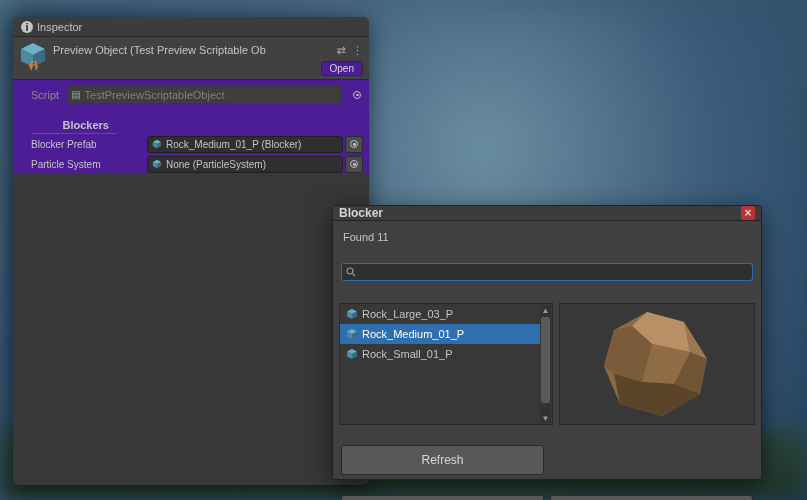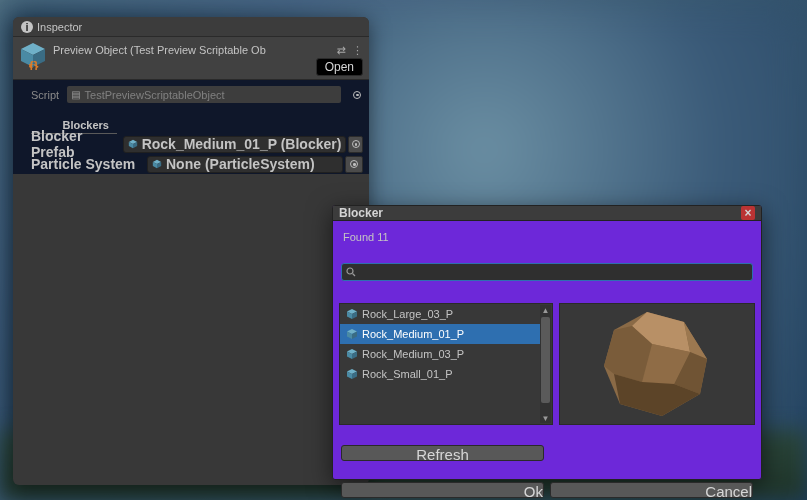--- a/index.html
+++ b/index.html
@@ -51,25 +51,25 @@
     position:relative;
   }
   .so-icon {
     width:28px; height:28px; position:relative; flex:0 0 28px;
   }
   .so-icon svg { width:28px; height:28px; }
   .obj-name { padding-top:2px; flex:1; color:#c4c4c4; font-size:11px; white-space:nowrap; overflow:hidden; text-overflow:clip;}
   .hdr-icons { display:flex; gap:6px; color:#a8a8a8; padding-top:2px;}
   .open-row { position:absolute; right:6px; bottom:3px; }
   .open-btn {
-    background:#000000; border:1px solid #2b2b2b; border-radius:3px;
-    color:#d6d6d6; font-size:12px; padding:1px 8px; cursor:pointer;
+    background:#4c1d95; border:1px solid #2b2b2b; border-radius:3px;
+    color:#d6d6d6; font-size:10px; padding:1px 8px; cursor:pointer;
   }
   .greyline { height:1px; background:#2a2a2a; }
-  .body { background:#0f172a; padding:0; }
+  .body { background:#4c1d95; padding:0; }
   .script-row {
     display:flex; align-items:center; justify-content:space-between;
     padding: 6px 8px 6px 18px;
     color:#8a8a8a;
     font-size:11px;
     gap:8px;
   }
   .script-field {
     flex:1; background:#3d3d3d; height:17px; border-radius:2px;
     display:flex; align-items:center; padding:0 4px; gap:4px;
@@ -79,23 +79,22 @@
     padding: 4px 8px 2px 18px;
     color:#c4c4c4; font-weight:bold;
     border-bottom:1px solid #5a5a5a;
     width: 86px;
     margin-left:18px;
     text-align:right;
   }
   .prop-row {
     display:flex; align-items:center;
     padding: 1px 6px 1px 18px;
-    font-size:14px;
+    font-size:10px;
     height:20px;
-    font-weight:bold;
   }
   .prop-label { width:116px; color:#c4c4c4; }
   .obj-field {
     flex:1; display:flex; align-items:center;
     background:#2f2f2f; border:1px solid #202020; border-radius:3px;
     height:17px; padding:0 4px; gap:4px;
   }
   .obj-name-txt { flex:1; color:#c4c4c4; white-space:nowrap; overflow:hidden; }
   .ref-cube {
     width:10px; height:10px;
@@ -109,21 +108,21 @@
     width:8px; height:8px; border:1.2px solid #bcbcbc; border-radius:50%;
     position:relative;
   }
   .circle-dot::after { content:''; position:absolute; left:2px; top:2px; width:2.5px; height:2.5px; background:#bcbcbc; border-radius:50%; }
 
   
   .picker {
     position:absolute;
     left: 332px; top: 205px;
     width: 430px; height: 275px;
-    background:#6d28d9;
+    background:#404040;
     border-radius:3px;
     box-shadow: 0 6px 24px rgba(0,0,0,.55);
     color:#c4c4c4;
     font-size:11px;
     display:flex; flex-direction:column;
     border:1px solid #222;
   }
   .picker-title {
     background:#3c3c3c;
     height:24px;
@@ -175,21 +174,21 @@
   .scroll-thumb { position:absolute; left:1px; right:1px; top:12px; height:86px; background:#5a5a5a; border-radius:2px;}
   .preview-pane {
     width:196px; background:#383838; border:1px solid #2a2a2a;
     display:flex; align-items:center; justify-content:center;
     position:relative;
   }
   .rock { width:130px; height:120px; }
   .btn-row { display:flex; gap:6px; padding:0 2px; }
   .btn-row button, .refresh-btn {
     background:#585858; border:1px solid #2a2a2a; border-radius:3px;
-    color:#d6d6d6; font-size:15px; height:16px; cursor:pointer;
+    color:#d6d6d6; font-size:12px; height:30px; cursor:pointer;
   }
   .refresh-wrap { padding:4px 2px 4px 2px; }
   .refresh-btn { width: calc(50% - 3px); }
   .btn-ok, .btn-cancel { flex:1;text-align:right; }
 
   
   .ref-cube svg { width:100%; height:100%; display:block;}
 
   .info-icon {
     width:12px; height:12px; border-radius:50%; background:#c4c4c4; color:#2b2b2b;
@@ -323,30 +322,20 @@
               <span>Rock_Medium_01_P</span>
             </div>
             <div class="li">
               <span class="ref-cube">
                 <svg viewBox="0 0 12 12">
                   <polygon points="6,1 11,3.5 6,6 1,3.5" fill="#6fb0c8"></polygon>
                   <polygon points="1,3.5 6,6 6,11 1,8.5" fill="#4a8aa4"></polygon>
                   <polygon points="11,3.5 6,6 6,11 11,8.5" fill="#3a6c84"></polygon>
                 </svg>
               </span>
-              <span>Rock_Medium_03_P</span>
-            </div>
-            <div class="li">
-              <span class="ref-cube">
-                <svg viewBox="0 0 12 12">
-                  <polygon points="6,1 11,3.5 6,6 1,3.5" fill="#6fb0c8"></polygon>
-                  <polygon points="1,3.5 6,6 6,11 1,8.5" fill="#4a8aa4"></polygon>
-                  <polygon points="11,3.5 6,6 6,11 11,8.5" fill="#3a6c84"></polygon>
-                </svg>
-              </span>
               <span>Rock_Small_01_P</span>
             </div>
           </div>
         <div class="scrollbar">
           <div class="scroll-arrow">▲</div>
           <div class="scroll-thumb"></div>
           <div class="scroll-arrow" style="position:absolute;bottom:0;left:0;right:0">▼</div>
         </div>
       </div>
       <div class="preview-pane">

